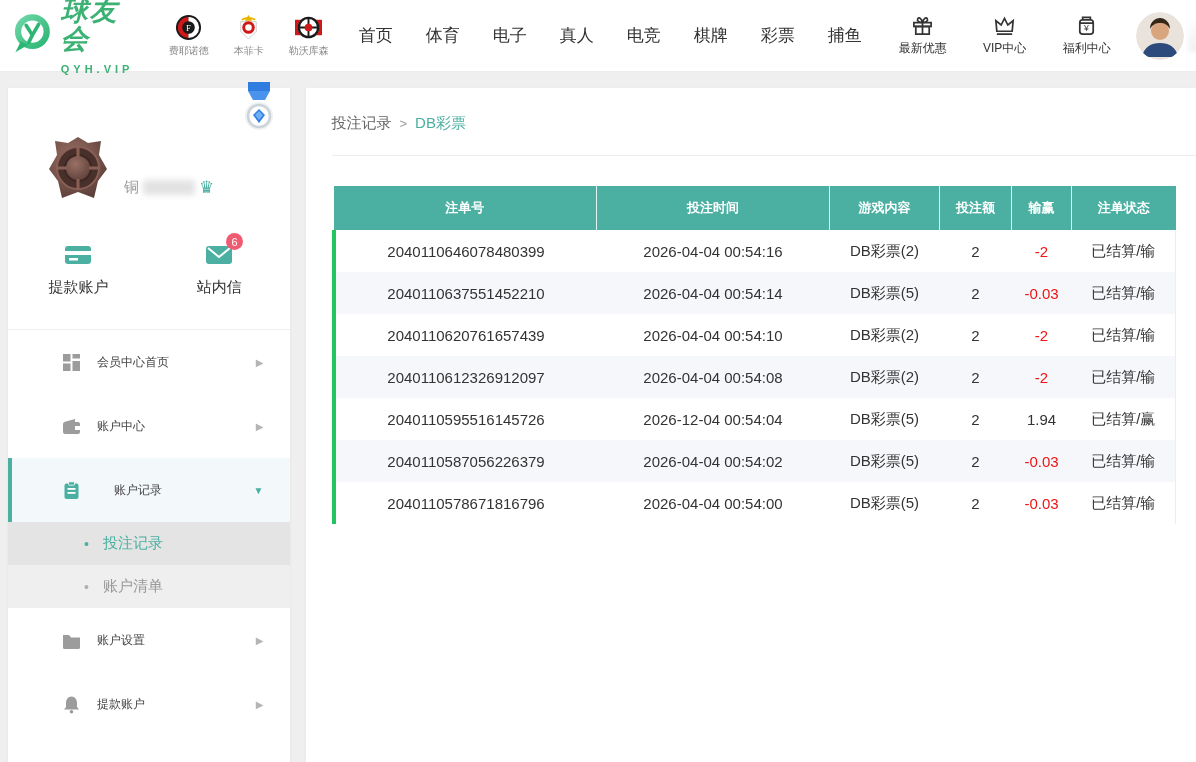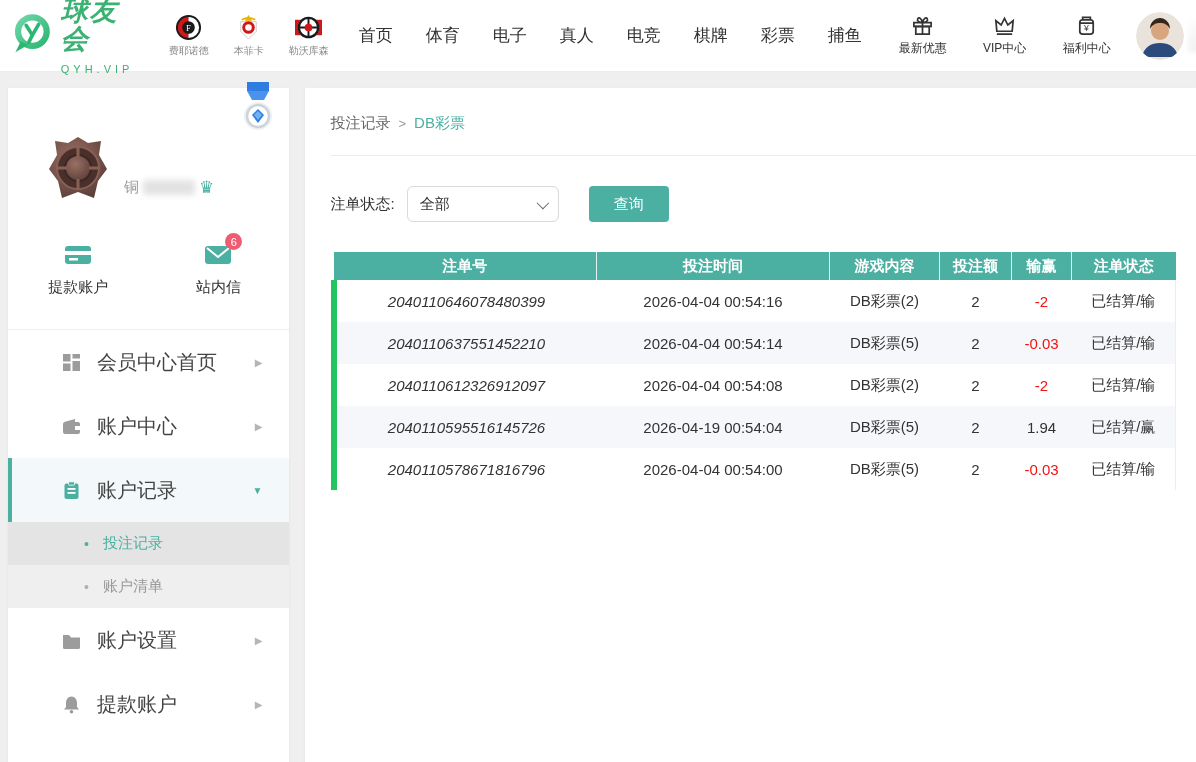--- a/index.html
+++ b/index.html
@@ -6,21 +6,21 @@
   html,body { width:1196px; height:762px; overflow:hidden; background:#efefef;
     font-family:"Liberation Sans","DejaVu Sans",sans-serif; color:#333; }
 
   
   .topbar { height:72px; background:#fff; display:flex; align-items:center;
     padding:0 0 0 10px; border-bottom:1px solid #ececec; position:relative; }
   .logo { display:flex; align-items:center; cursor:pointer; }
   .logo-mark { width:50px; height:50px; }
   .logo-text { margin-left:6px; display:flex; flex-direction:column; }
   .brand { font-size:27px; font-weight:bold; font-style:italic; color:#3bb273; letter-spacing:2px; line-height:28px;}
-  .domain { font-size:11px; font-weight:normal; color:#3bb273; letter-spacing:4px; margin-top:10px;}
+  .domain { font-size:11px; font-weight:bold; color:#3bb273; letter-spacing:4px; margin-top:10px;}
   .vdiv { width:1px; height:44px; background:#e3e3e3; margin:0 12px 0 14px; }
   .sponsors { display:flex; gap:12px; }
   .sponsor { width:48px; display:flex; flex-direction:column; align-items:center; }
   .sponsor svg { width:27px; height:27px; }
   .sponsor-name { font-size:10px; color:#8a8a8a; margin-top:3px; white-space:nowrap; }
   .mainnav { display:flex; gap:33px; margin-left:26px; }
   .mainnav a { font-size:17px; color:#333; text-decoration:none; cursor:pointer; white-space:nowrap;}
   .actions { display:flex; gap:20px; margin-left:30px; }
   .action { display:flex; flex-direction:column; align-items:center; cursor:pointer; width:62px;}
   .action svg { width:23px; height:23px; }
@@ -44,23 +44,23 @@
   .uname-blur { width:52px; height:15px; background:#e2e2e2; filter:blur(3px); border-radius:2px;}
   .uname-crown { color:#4bb0a2; font-size:17px; line-height:17px;}
   .quick { position:absolute; left:0; right:0; top:152px; display:flex; }
   .qitem { flex:1; display:flex; flex-direction:column; align-items:center; cursor:pointer; position:relative;}
   .qicon { width:30px; height:30px; position:relative;}
   .qlabel { font-size:15px; color:#333; margin-top:8px; }
   .qbadge { position:absolute; top:-7px; right:-9px; min-width:17px; height:17px; border-radius:9px;
     background:#f05b72; color:#fff; font-size:11px; display:flex; align-items:center; justify-content:center; padding:0 3px;}
   .menu-item { height:64px; display:flex; align-items:center; padding:0 26px 0 54px; position:relative; cursor:pointer;}
   .menu-item svg { width:19px; height:19px; }
-  .menu-label { font-size:20px; color:#444; margin-left:16px; }
+  .menu-label { font-size:12px; color:#444; margin-left:16px; }
   .menu-arrow { margin-left:auto; font-size:10px; color:#b5b5b5; }
-  .menu-item.active { background:#f3f8fa; }
+  .menu-item.active { background:#f3f8fa;gap:17px; }
   .menu-item.active::before { content:""; position:absolute; left:0; top:0; bottom:0; width:4px; background:#4bb0a2;}
   .menu-item.active .menu-arrow { color:#4bb0a2; }
   .sub-item { height:43px; display:flex; align-items:center; padding-left:76px; cursor:pointer; font-size:15px;}
   .sub-item .bullet { font-size:14px; margin-right:14px; }
   .sub-item.active { background:#e4e4e4; color:#4bb0a2; }
   .sub-item.active .bullet { color:#4bb0a2; }
   .sub-item.normal { background:#efefef; color:#999; }
   .sub-item.normal .bullet { color:#b0b0b0; }
 
   
@@ -72,26 +72,26 @@
   .crumb-current { color:#4bb0a2; cursor:pointer;}
   .filter { display:flex; align-items:center; margin-top:30px; }
   .filter-label { font-size:15px; color:#333; }
   .select { width:152px; height:36px; border:1px solid #d9d9d9; border-radius:6px; margin-left:12px;
     display:flex; align-items:center; padding:0 12px; font-size:15px; color:#333; cursor:pointer; background:#fff;}
   .select-chev { margin-left:auto; width:9px; height:9px; border-right:1.6px solid #666;
     border-bottom:1.6px solid #666; transform:rotate(45deg) translateY(-2px); }
   .search-btn { width:80px; height:36px; margin-left:30px; background:#4bb0a2; color:#fff; border:none;
     border-radius:4px; font-size:15px; cursor:pointer; font-family:inherit;}
   table { border-collapse:collapse; margin-top:30px; table-layout:fixed; width:842px;}
-  thead th { background:#4bb0a2; color:#fff; font-size:15px; font-weight:bold; height:28px;
+  thead th { background:#4bb0a2; color:#fff; font-size:13px; font-weight:bold; height:44px;
     border-right:1px solid rgba(255,255,255,.85);margin-top:15px; }
   thead th:last-child { border-right:none; }
   tbody td { height:42px; font-size:15px; color:#333; text-align:center; }
   tbody tr:nth-child(even) { background:#f5f7fa; }
-  tbody td:first-child { border-left:6px solid #22c55e;font-style:italic; }
+  tbody td:first-child { border-left:4px solid #22c55e; }
   tbody td:last-child { border-right:1px solid #ededed; }
   td.neg { color:#f01414; }
 </style>
 </head>
 <body>
 
 <header class="topbar">
   <div class="logo">
     <span class="logo-mark">
       <svg viewBox="0 0 50 50">
@@ -297,28 +297,20 @@
       <span class="menu-arrow">▶</span>
     </div>
   </aside>
 
   <main class="main card">
     <div class="crumbs">
       <span class="crumb-parent">投注记录</span>
       <span class="crumb-sep">&gt;</span>
       <span class="crumb-current">DB彩票</span>
     </div>
-    <div class="filter">
-      <span class="filter-label">注单状态:</span>
-      <div class="select">
-        <span>全部</span>
-        <span class="select-chev"></span>
-      </div>
-      <button class="search-btn">查询</button>
-    </div>
     <table>
       <colgroup>
         <col style="width:263px">
           <col style="width:233px">
           <col style="width:110px">
         <col style="width:72px">
           <col style="width:60px">
           <col style="width:104px">
       </colgroup>
       <thead>
@@ -342,34 +334,50 @@
       </tr>
           <tr>
         <td>2040110637551452210</td>
         <td>2026-04-04 00:54:14</td>
         <td>DB彩票(5)</td>
         <td>2</td>
         <td class="winloss neg">-0.03</td>
         <td>已结算/输</td>
       </tr>
           <tr>
+        <td>2040110620761657439</td>
+        <td>2026-04-04 00:54:10</td>
+        <td>DB彩票(2)</td>
+        <td>2</td>
+        <td class="winloss neg">-2</td>
+        <td>已结算/输</td>
+      </tr>
+          <tr>
         <td>2040110612326912097</td>
         <td>2026-04-04 00:54:08</td>
         <td>DB彩票(2)</td>
         <td>2</td>
         <td class="winloss neg">-2</td>
         <td>已结算/输</td>
       </tr>
           <tr>
         <td>2040110595516145726</td>
-        <td>2026-04-19 00:54:04</td>
+        <td>2026-12-04 00:54:04</td>
         <td>DB彩票(5)</td>
         <td>2</td>
         <td class="winloss">1.94</td>
         <td>已结算/赢</td>
+      </tr>
+          <tr>
+        <td>2040110587056226379</td>
+        <td>2026-04-04 00:54:02</td>
+        <td>DB彩票(5)</td>
+        <td>2</td>
+        <td class="winloss neg">-0.03</td>
+        <td>已结算/输</td>
       </tr>
           <tr>
         <td>2040110578671816796</td>
         <td>2026-04-04 00:54:00</td>
         <td>DB彩票(5)</td>
         <td>2</td>
         <td class="winloss neg">-0.03</td>
         <td>已结算/输</td>
       </tr>
         </tbody>

